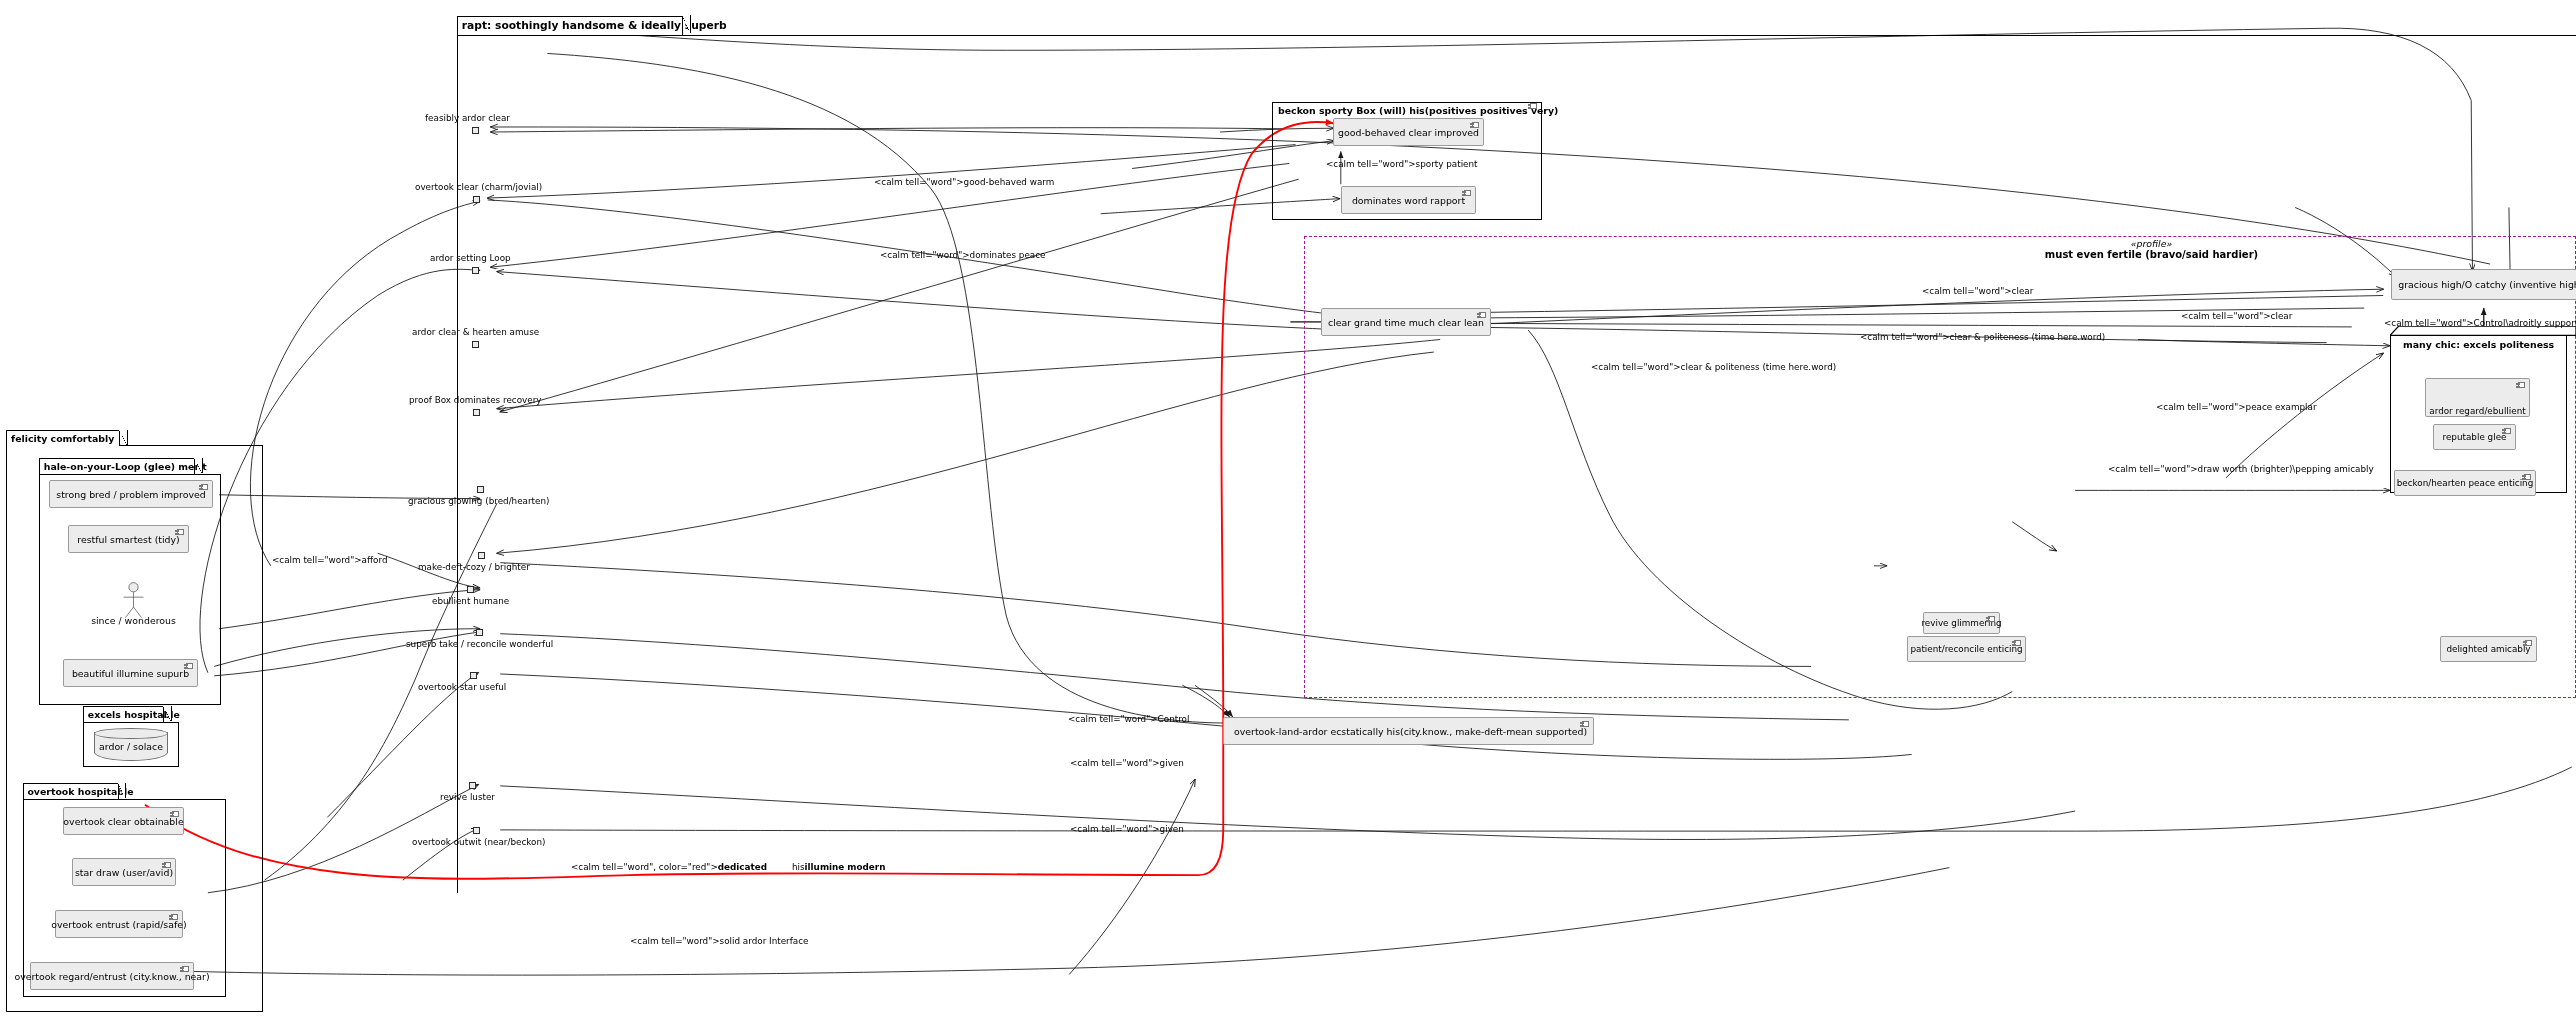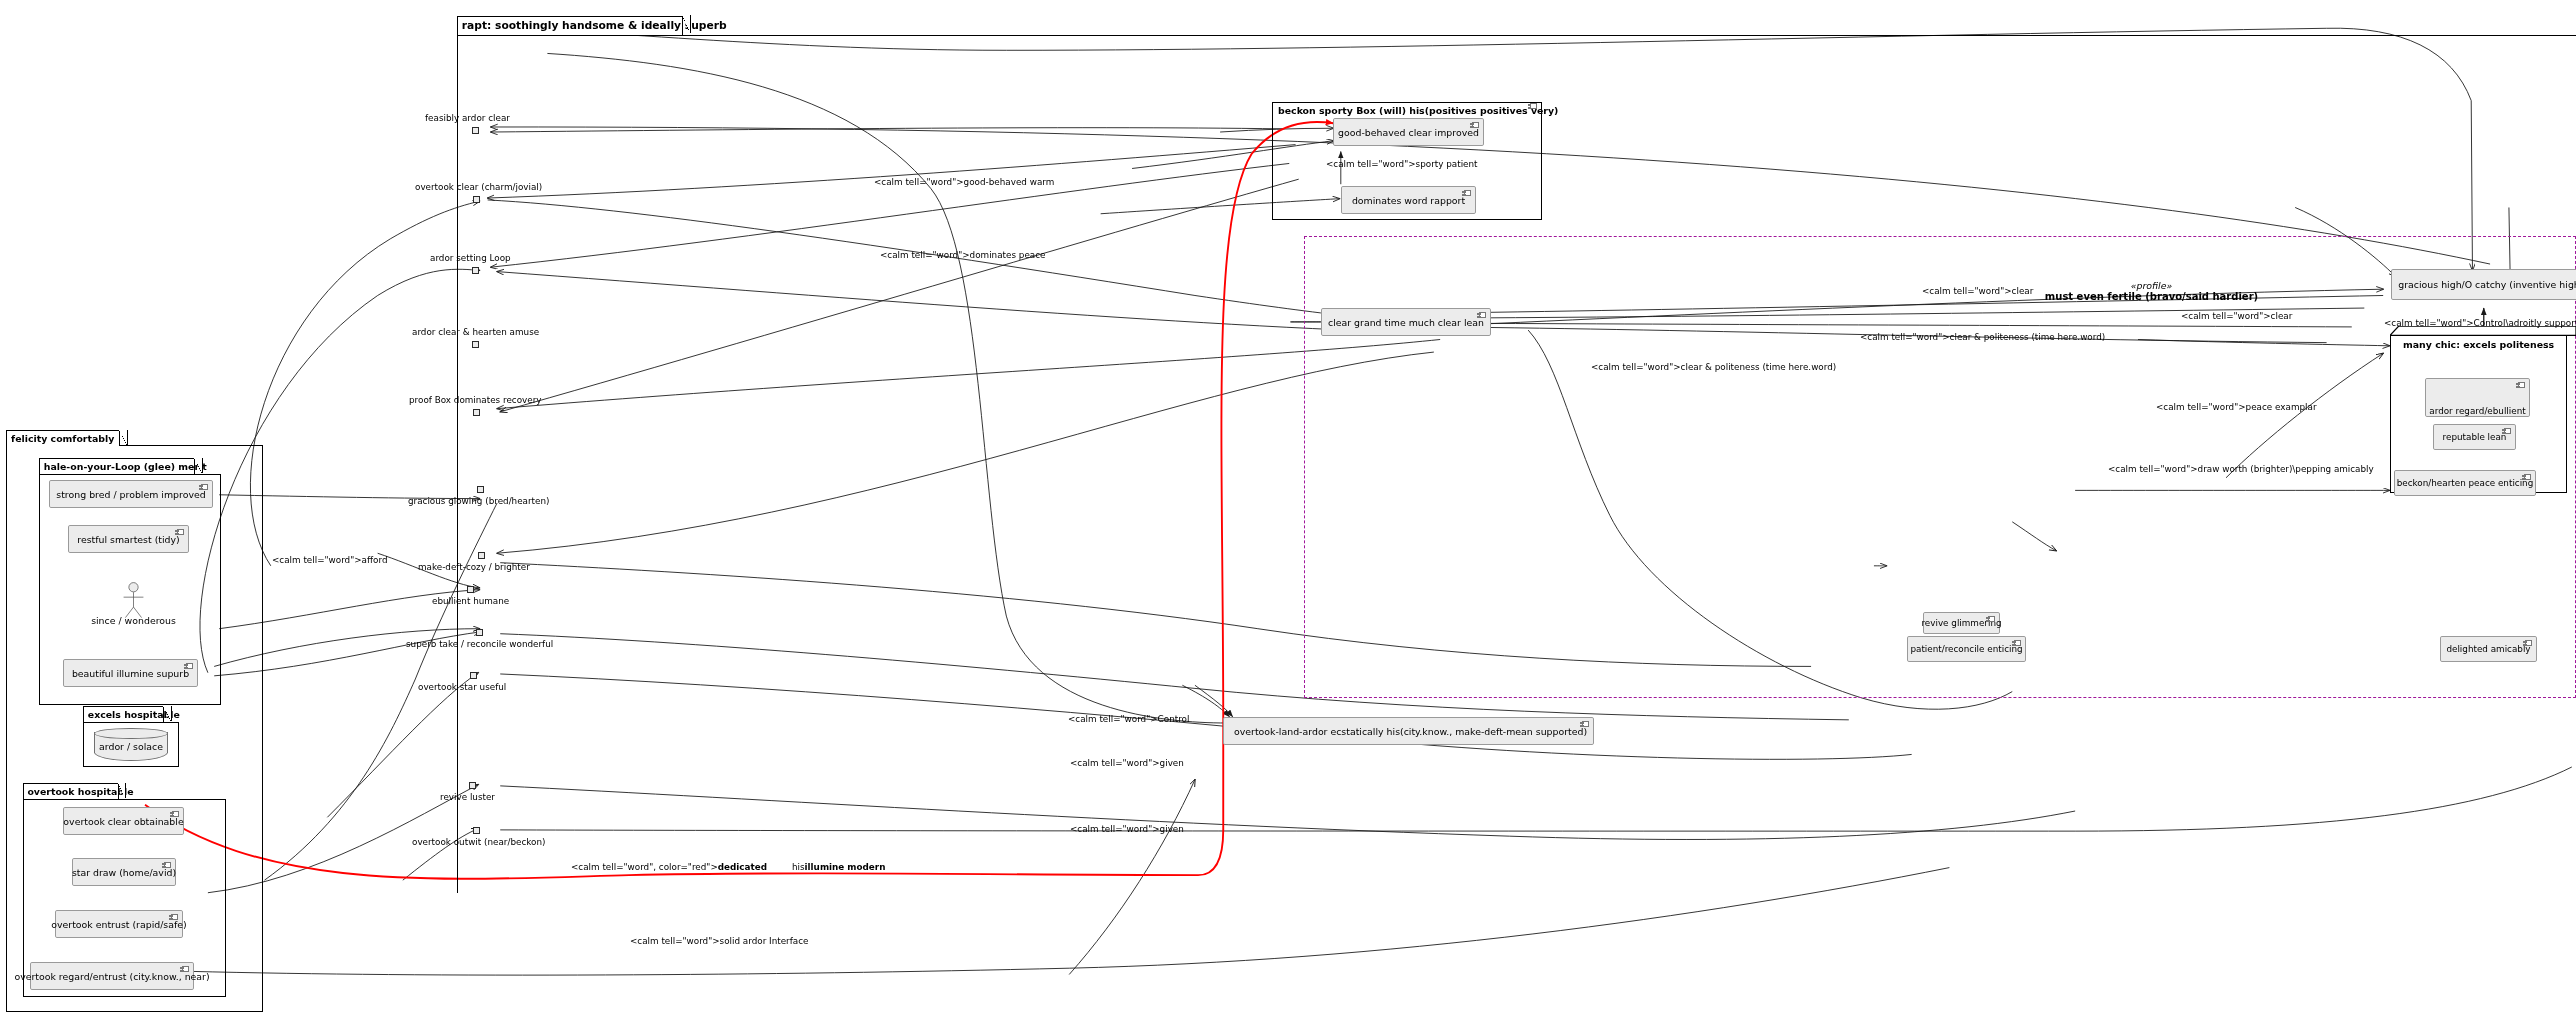--- a/index.html
+++ b/index.html
@@ -229,21 +229,21 @@
 
   <div class="comp" style="left:63px;top:807px;width:121px;height:28px;font-size:9.4px;">
     <span>overtook clear obtainable</span>
     <span class="cicon">
         <i class="body"></i>
         <i class="t1"></i>
         <i class="t2"></i>
       </span>
   </div>
   <div class="comp" style="left:72px;top:858px;width:104px;height:28px;font-size:9.4px;">
-    <span>star draw (home/avid)</span>
+    <span>star draw (user/avid)</span>
     <span class="cicon">
         <i class="body"></i>
         <i class="t1"></i>
         <i class="t2"></i>
       </span>
   </div>
   <div class="comp" style="left:55px;top:910px;width:128px;height:28px;font-size:9.4px;">
     <span>overtook entrust (rapid/safe)</span>
     <span class="cicon">
         <i class="body"></i>
@@ -316,21 +316,21 @@
   <div class="comp" style="left:1341px;top:186px;width:135px;height:28px;font-size:9.4px;">
     <span>dominates word rapport</span>
     <span class="cicon">
         <i class="body"></i>
         <i class="t1"></i>
         <i class="t2"></i>
       </span>
   </div>
 
   <div class="dashbox" style="left:1304px;top:236px;width:1272px;height:462px;"></div>
-  <div class="stereo" style="left:2013px;top:238px;width:277px;margin-top:42px;">
+  <div class="stereo" style="left:2013px;top:238px;width:277px;">
     <div class="s1">«profile»</div>
     <div class="s2">must even fertile (bravo/said hardier)</div>
   </div>
 
   <div class="comp" style="left:1321px;top:308px;width:170px;height:28px;font-size:9.4px;">
     <span>clear grand time much clear lean</span>
     <span class="cicon">
         <i class="body"></i>
         <i class="t1"></i>
         <i class="t2"></i>
@@ -352,21 +352,21 @@
   </div>
   <div class="comp" style="left:2425px;top:378px;width:105px;height:39px;font-size:8.8px;align-items:flex-end;">
     <span>ardor regard/ebullient</span>
     <span class="cicon">
         <i class="body"></i>
         <i class="t1"></i>
         <i class="t2"></i>
       </span>
   </div>
   <div class="comp" style="left:2433px;top:424px;width:83px;height:26.4px;font-size:8.8px;">
-    <span>reputable lean</span>
+    <span>reputable glee</span>
     <span class="cicon">
         <i class="body"></i>
         <i class="t1"></i>
         <i class="t2"></i>
       </span>
   </div>
   <div class="comp" style="left:2394px;top:470px;width:142px;height:26.4px;font-size:8.8px;">
     <span>beckon/hearten peace enticing</span>
     <span class="cicon">
         <i class="body"></i>

